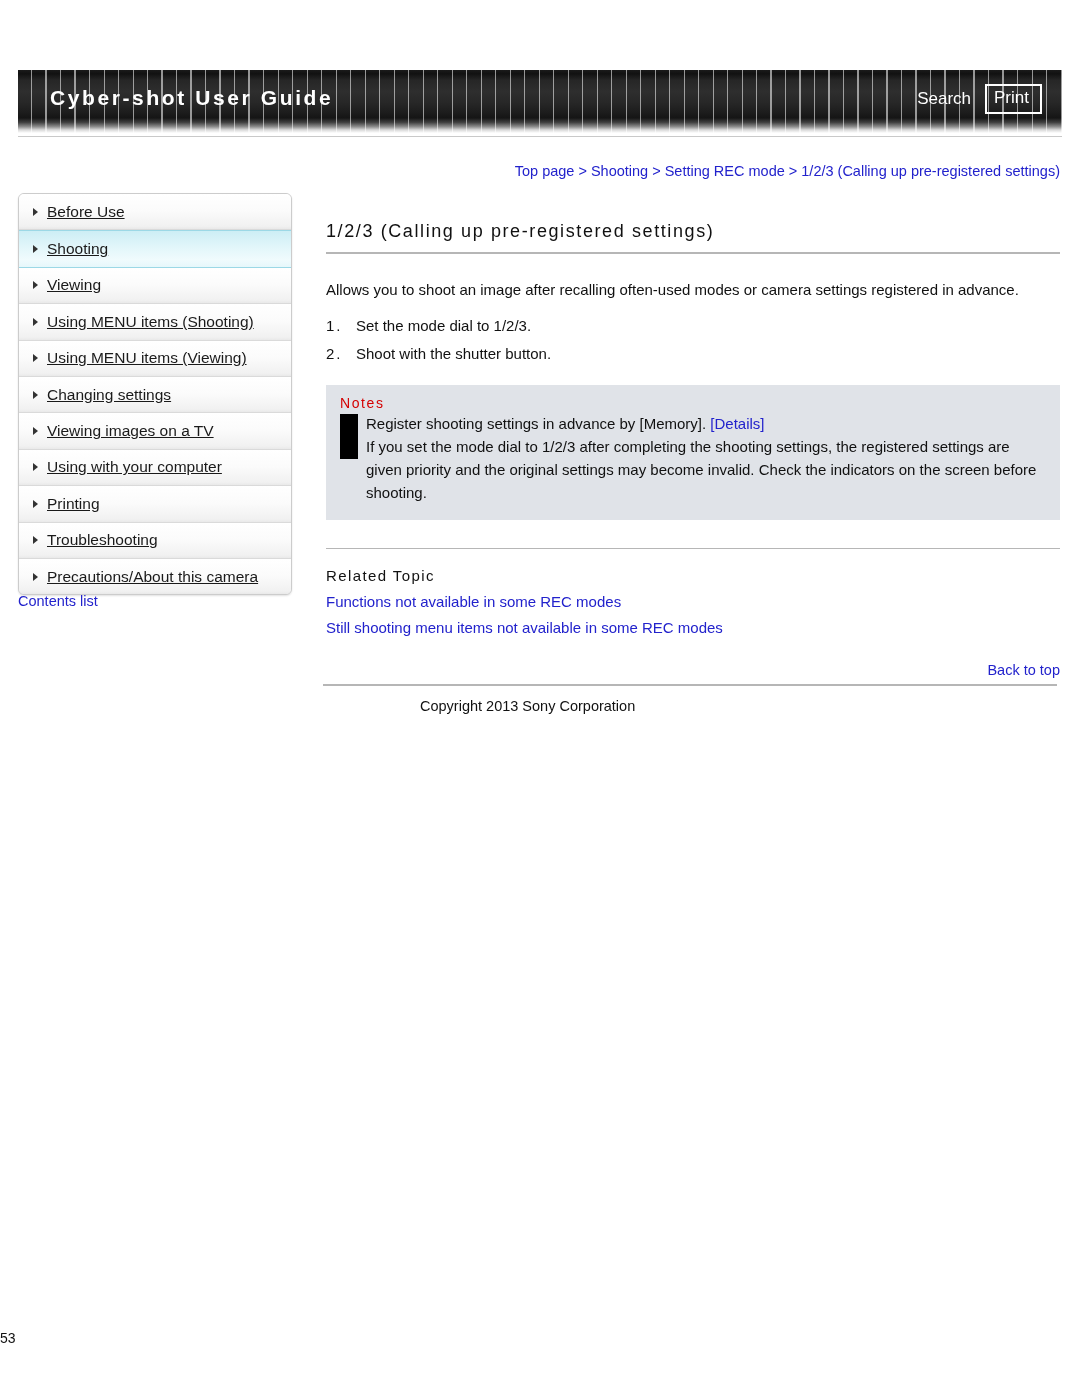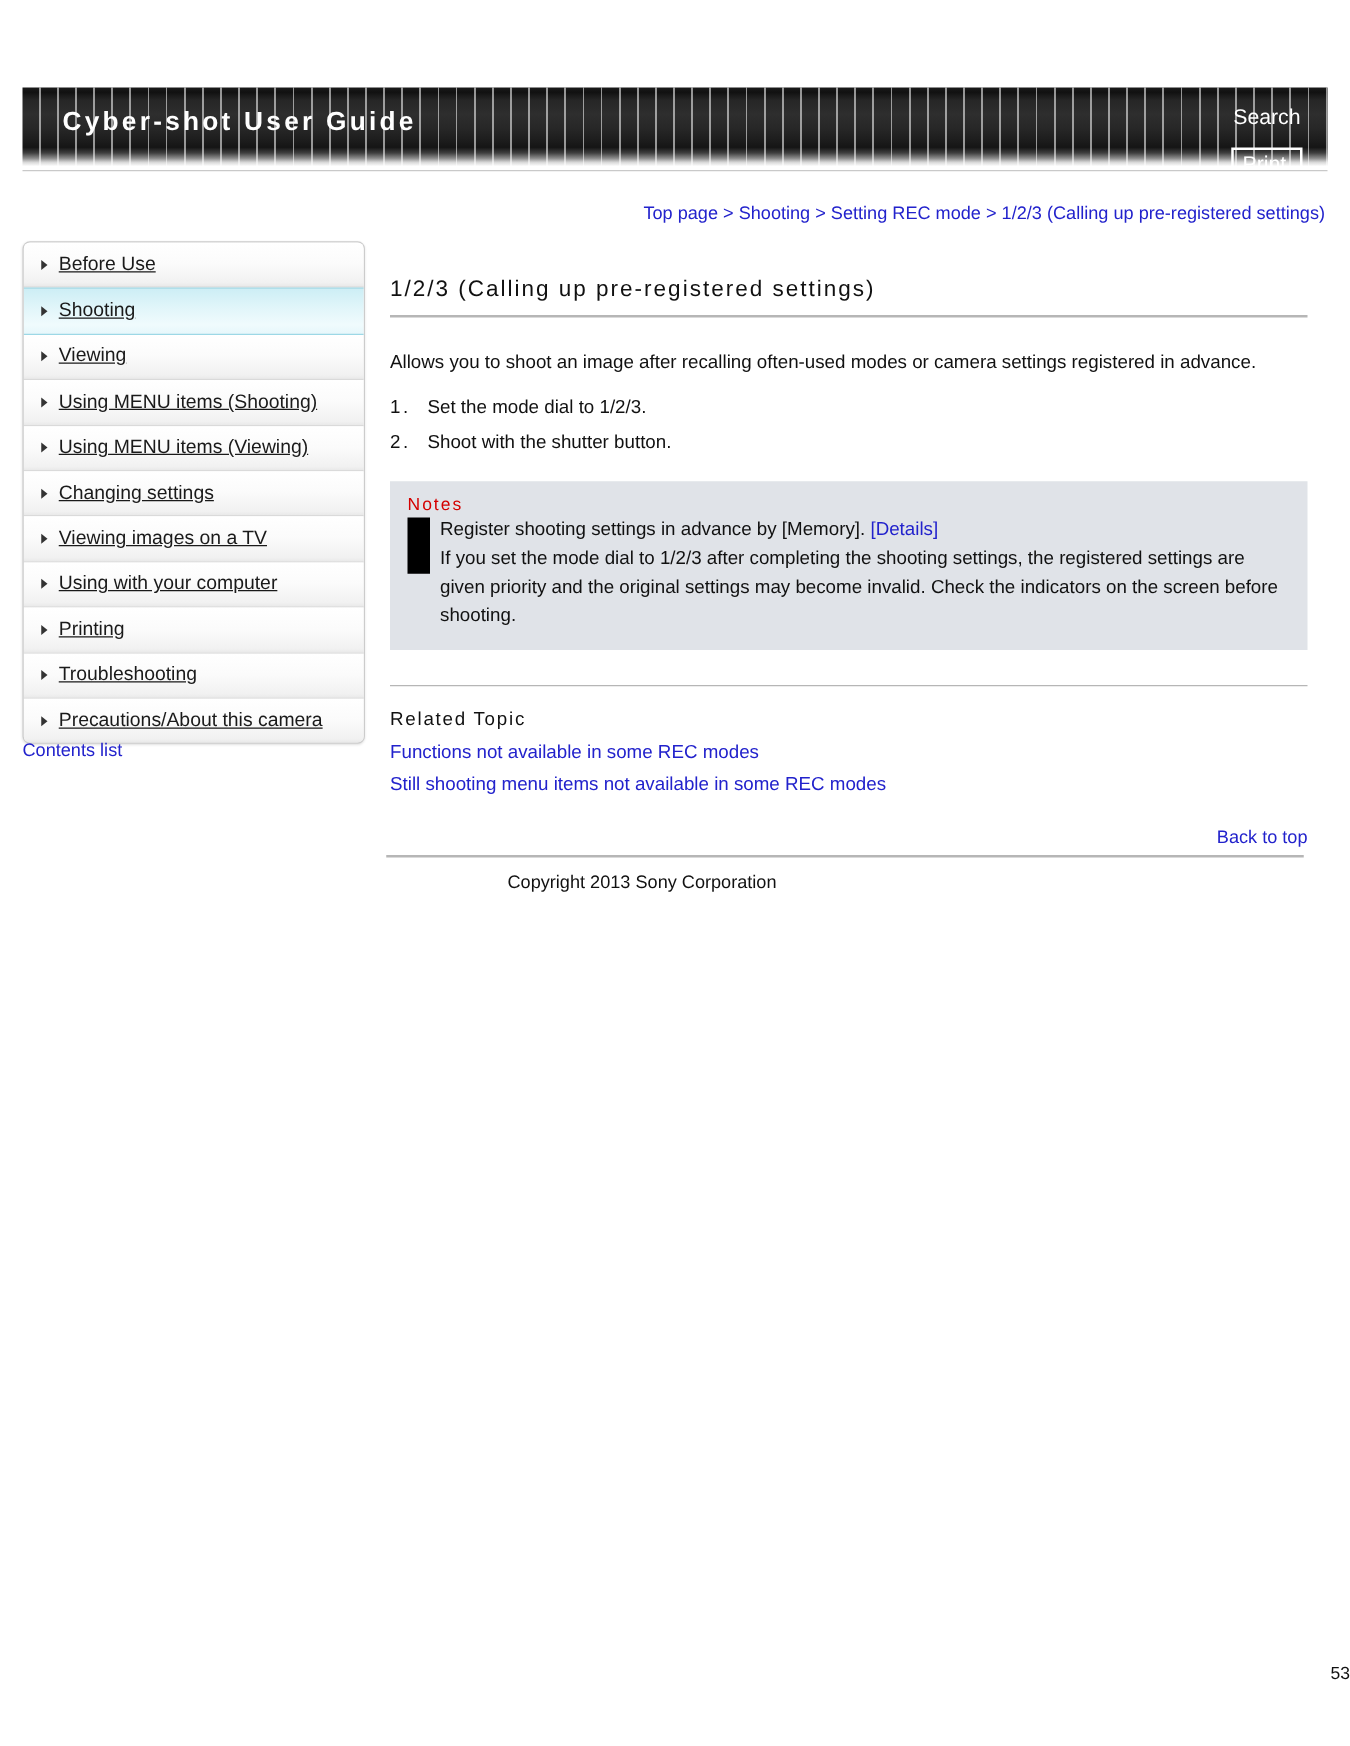--- a/index.html
+++ b/index.html
@@ -64,21 +64,20 @@
     letter-spacing: 2.6px;
     white-space: nowrap;
   }
   .header-actions {
     position: absolute;
     right: 20px;
     top: 14px;
     display: flex;
     align-items: center;
     gap: 14px;
-    flex-direction: column;
   }
   .search-link {
     color: #ffffff;
     font-size: 17px;
     white-space: nowrap;
     cursor: pointer;
   }
   .print-button {
     color: #ffffff;
     font-size: 17px;
@@ -148,21 +147,21 @@
     width: 274px;
     text-align: left;
     font-size: 14.5px;
     color: #2222cc;
     cursor: pointer;
   }
 
   
   .content {
     position: absolute;
-    left: 312px;
+    left: 326px;
     top: 193px;
     width: 734px;
   }
   .page-title {
     font-size: 18px;
     color: #111111;
     letter-spacing: 1.6px;
     margin: 28px 0 0 0;
     font-weight: normal;
     white-space: nowrap;
@@ -268,21 +267,21 @@
     margin-top: 12px;
     margin-left: 94px;
     font-size: 14.5px;
     color: #111111;
   }
   .page-number {
     position: absolute;
     left: 0;
     top: 1330px;
     width: 1080px;
-    text-align: right;
+    text-align: left;
     font-size: 14px;
     color: #111111;
   }
 </style>
 </head>
 <body>
 
 <div class="header-wrap">
   <div class="header-band"></div>
   <div class="header-title">Cyber-shot User Guide</div>

